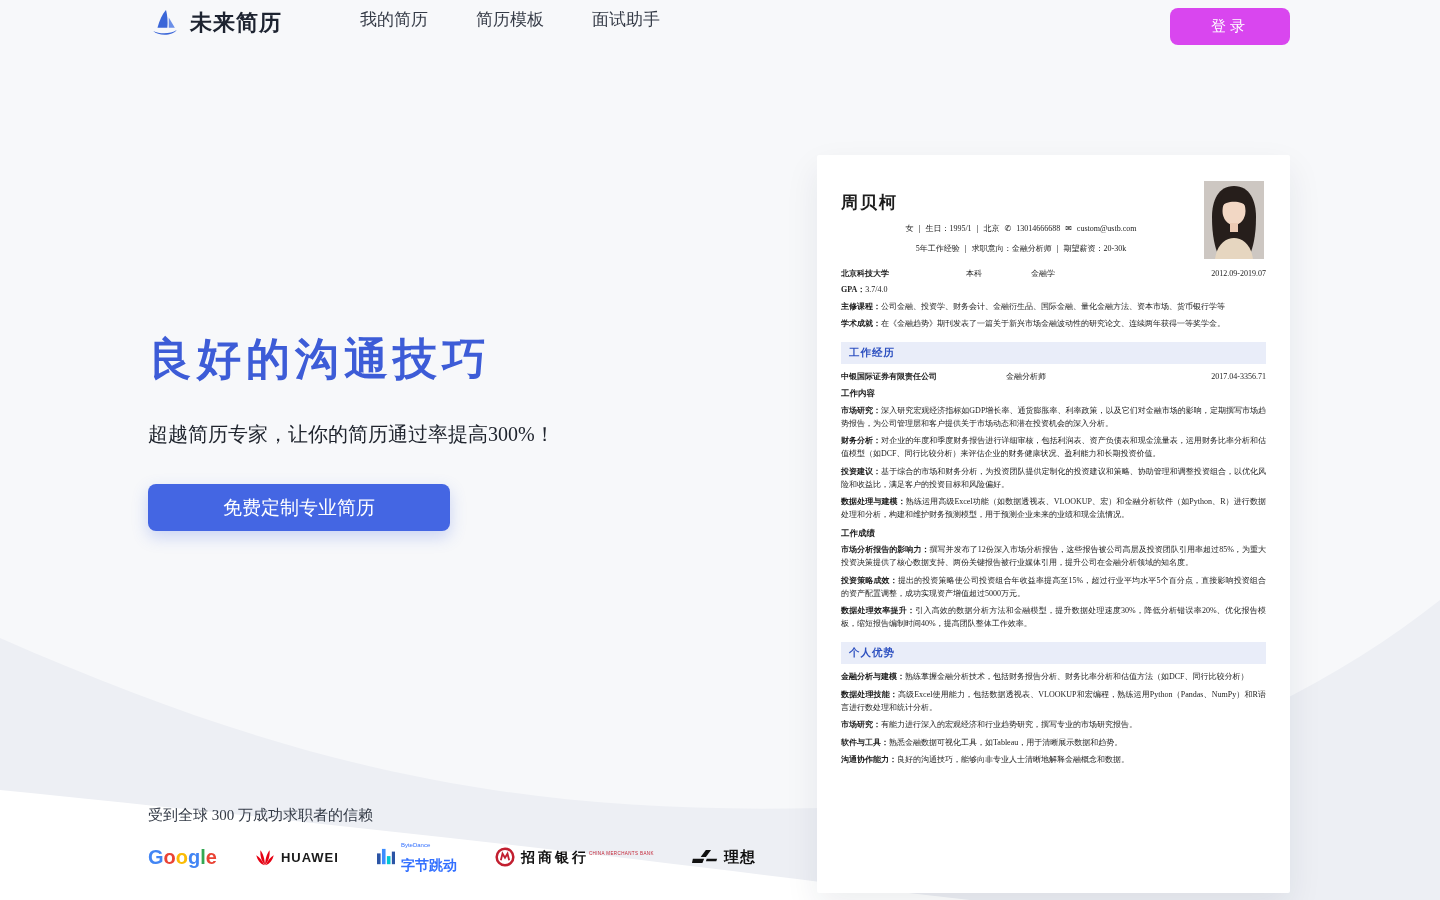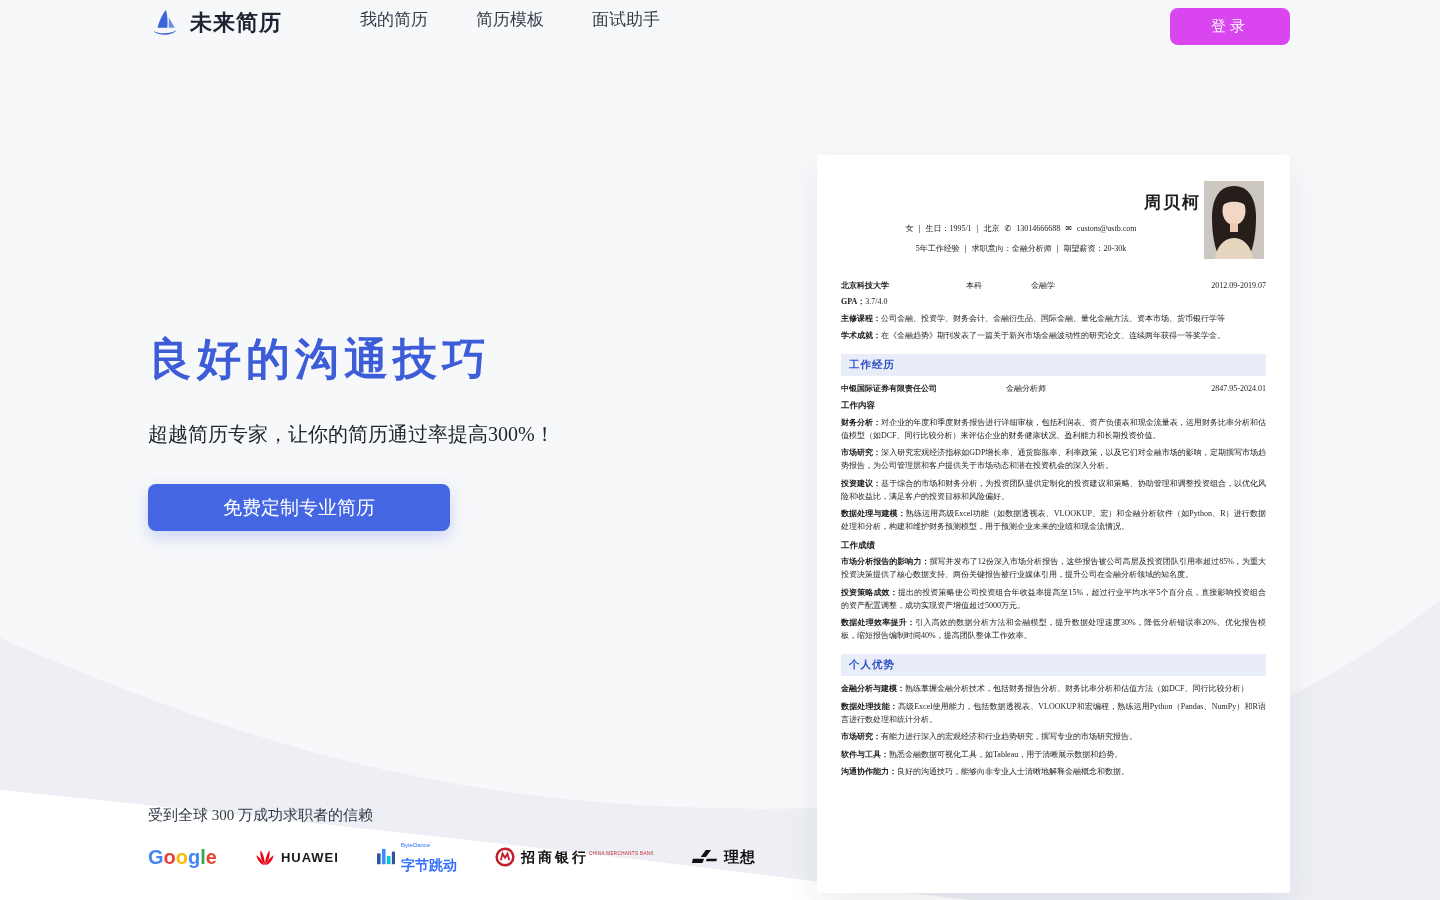--- a/index.html
+++ b/index.html
@@ -48,30 +48,30 @@
   .cmb-en{font-size:4.5px;color:#c21f30;margin-top:2px;letter-spacing:.4px;}
   .li-cn{font-size:15px;color:#111;font-weight:bold;letter-spacing:1px;}
 
   
   .resume{position:absolute;left:817px;top:155px;width:473px;height:738px;background:#fff;
        border-radius:2px;box-shadow:0 14px 34px rgba(30,40,70,.08);z-index:3;
        box-sizing:border-box;padding:22px 24px;overflow:hidden;
        font-family:"Liberation Serif","DejaVu Serif",serif;color:#1c1c1c;}
   .r-head{position:relative;min-height:88px;}
   .r-photo{position:absolute;right:2px;top:4px;width:60px;height:78px;overflow:hidden;}
-  .r-head-main{width:360px;text-align:right;}
+  .r-head-main{width:360px;text-align:left;}
   .r-name{font-size:17px;font-weight:bold;letter-spacing:2px;padding-top:14px;}
   .r-line{margin-top:9px;font-size:8px;color:#222;display:flex;justify-content:center;
        align-items:center;gap:5px;white-space:nowrap;}
   .ct-icon{font-family:"DejaVu Sans",sans-serif;font-size:8px;color:#111;}
   .r-band{background:#e9edf9;color:#2d50c0;font-weight:bold;font-size:10.5px;
        padding:4px 8px;margin:11px 0 7px;letter-spacing:1px;}
   .r-row{display:flex;align-items:baseline;font-size:8px;margin:3px 0 4px;}
   .r-row .c1{font-weight:bold;}
-  .edu-row .c1{width:125px;margin-top:12px;}
+  .edu-row .c1{width:125px;}
   .edu-row .c2{width:65px;}
   .edu-row .c3{flex:1;}
   .work-row .c1{width:165px;}
   .work-row .c3{flex:1;}
   .r-row .cd{margin-left:auto;}
   .r-p{font-size:8px;line-height:1.62;margin:4.5px 0;text-align:justify;}
   .r-sub{font-size:8.5px;font-weight:bold;margin:6px 0 2px;}
   .r-p b{font-weight:bold;}
 </style>
 </head>
@@ -141,25 +141,25 @@
       <span class="cd">2012.09-2019.07</span>
     </div>
     <p class="r-p"><b>GPA：</b><span>3.7/4.0</span></p>
     <p class="r-p"><b>主修课程：</b><span>公司金融、投资学、财务会计、金融衍生品、国际金融、量化金融方法、资本市场、货币银行学等</span></p>
     <p class="r-p"><b>学术成就：</b><span>在《金融趋势》期刊发表了一篇关于新兴市场金融波动性的研究论文、连续两年获得一等奖学金。</span></p>
 
     <div class="r-band">工作经历</div>
     <div class="r-row work-row">
       <span class="c1">中银国际证券有限责任公司</span>
       <span class="c3">金融分析师</span>
-      <span class="cd">2847.95-2024.01</span>
+      <span class="cd">2017.04-3356.71</span>
     </div>
     <div class="r-sub">工作内容</div>
+    <p class="r-p"><b>市场研究：</b><span>深入研究宏观经济指标如GDP增长率、通货膨胀率、利率政策，以及它们对金融市场的影响，定期撰写市场趋势报告，为公司管理层和客户提供关于市场动态和潜在投资机会的深入分析。</span></p>
     <p class="r-p"><b>财务分析：</b><span>对企业的年度和季度财务报告进行详细审核，包括利润表、资产负债表和现金流量表，运用财务比率分析和估值模型（如DCF、同行比较分析）来评估企业的财务健康状况、盈利能力和长期投资价值。</span></p>
-    <p class="r-p"><b>市场研究：</b><span>深入研究宏观经济指标如GDP增长率、通货膨胀率、利率政策，以及它们对金融市场的影响，定期撰写市场趋势报告，为公司管理层和客户提供关于市场动态和潜在投资机会的深入分析。</span></p>
     <p class="r-p"><b>投资建议：</b><span>基于综合的市场和财务分析，为投资团队提供定制化的投资建议和策略、协助管理和调整投资组合，以优化风险和收益比，满足客户的投资目标和风险偏好。</span></p>
     <p class="r-p"><b>数据处理与建模：</b><span>熟练运用高级Excel功能（如数据透视表、VLOOKUP、宏）和金融分析软件（如Python、R）进行数据处理和分析，构建和维护财务预测模型，用于预测企业未来的业绩和现金流情况。</span></p>
     <div class="r-sub">工作成绩</div>
     <p class="r-p"><b>市场分析报告的影响力：</b><span>撰写并发布了12份深入市场分析报告，这些报告被公司高层及投资团队引用率超过85%，为重大投资决策提供了核心数据支持、两份关键报告被行业媒体引用，提升公司在金融分析领域的知名度。</span></p>
     <p class="r-p"><b>投资策略成效：</b><span>提出的投资策略使公司投资组合年收益率提高至15%，超过行业平均水平5个百分点，直接影响投资组合的资产配置调整，成功实现资产增值超过5000万元。</span></p>
     <p class="r-p"><b>数据处理效率提升：</b><span>引入高效的数据分析方法和金融模型，提升数据处理速度30%，降低分析错误率20%、优化报告模板，缩短报告编制时间40%，提高团队整体工作效率。</span></p>
 
     <div class="r-band">个人优势</div>
     <p class="r-p"><b>金融分析与建模：</b><span>熟练掌握金融分析技术，包括财务报告分析、财务比率分析和估值方法（如DCF、同行比较分析）</span></p>
     <p class="r-p"><b>数据处理技能：</b><span>高级Excel使用能力，包括数据透视表、VLOOKUP和宏编程，熟练运用Python（Pandas、NumPy）和R语言进行数处理和统计分析。</span></p>

